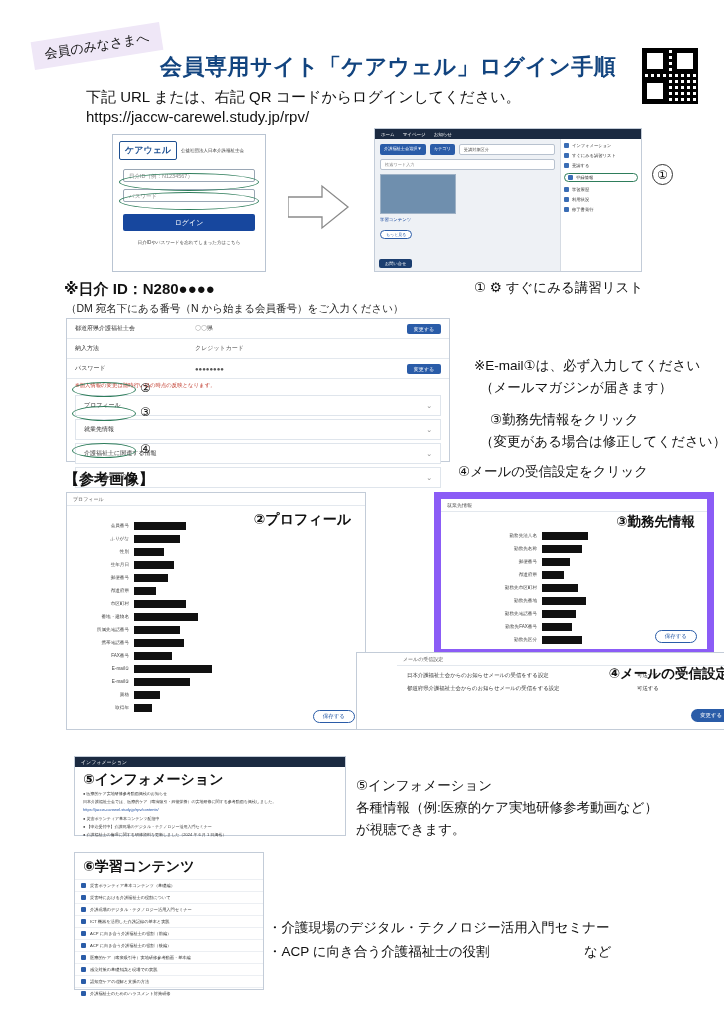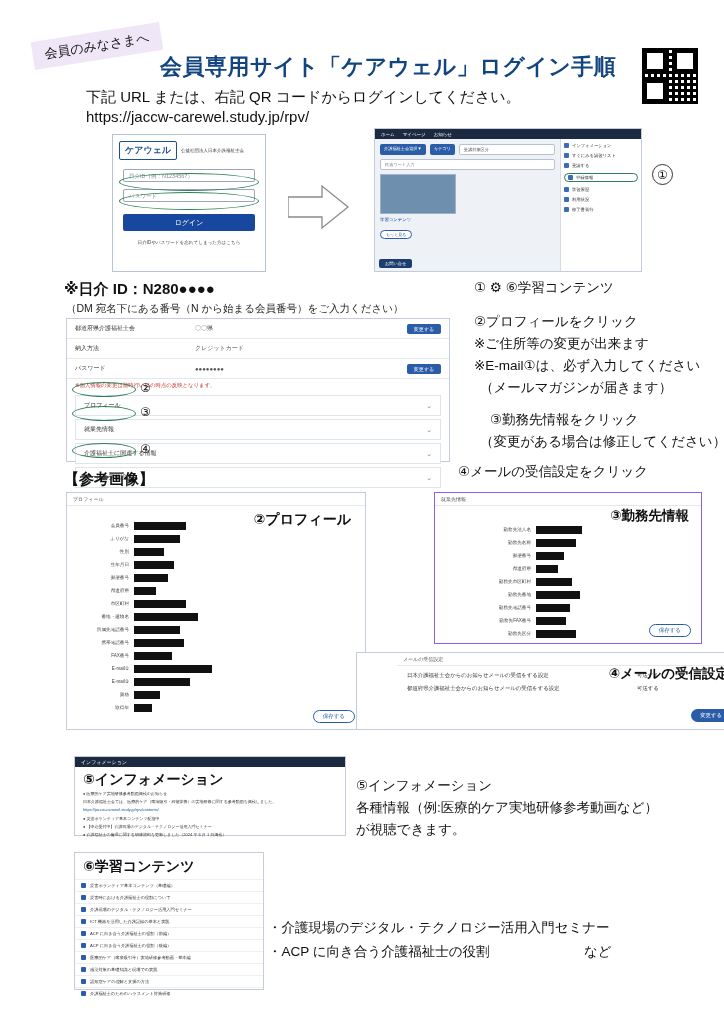--- a/index.html
+++ b/index.html
@@ -123,21 +123,21 @@
 
   .profShot{position:absolute;left:66px;top:492px;width:298px;height:236px;background:#fff;border:1px solid #c3ccd8;}
   .psHead{font-size:5px;color:#555;padding:3px 6px;border-bottom:1px solid #e3e8ee;}
   .psTitle{position:absolute;right:14px;top:18px;font-size:14px;font-weight:bold;margin-left:25px;}
   .bars{position:absolute;left:10px;top:26px;right:10px;bottom:26px;}
   .barRow{display:flex;align-items:center;height:13px;}
   .barLbl{width:52px;text-align:right;font-size:4.6px;color:#444;padding-right:5px;}
   .bar{height:8px;background:#111;}
   .psBtn{position:absolute;right:10px;bottom:6px;border:1.2px solid #2a5ca8;color:#2a5ca8;border-radius:8px;font-size:5.5px;padding:2px 9px;}
 
-  .workShot{position:absolute;left:434px;top:492px;width:266px;height:150px;background:#fff;border:1px solid #8b5cf6;}
+  .workShot{position:absolute;left:434px;top:492px;width:266px;height:150px;background:#fff;border:7px solid #8b5cf6;}
   .wsTitle{position:absolute;right:12px;top:14px;font-size:13.5px;font-weight:bold;}
 
   .mailShot{position:absolute;left:356px;top:652px;width:344px;height:76px;background:#fff;border:1px solid #c3ccd8;padding-left:40px;}
   .msTitle{position:absolute;right:12px;top:12px;font-size:13.5px;font-weight:bold;}
   .msRow{display:flex;align-items:center;font-size:5.4px;color:#333;padding:6px 10px 0 10px;gap:10px;}
   .msRow .lbl{flex:1;}
   .msBtn{position:absolute;right:10px;bottom:7px;background:#2a5ca8;color:#fff;border-radius:8px;font-size:5.4px;padding:3px 9px;}
 
   
   .infoShot{position:absolute;left:74px;top:756px;width:270px;height:78px;background:#fff;border:1px solid #c3ccd8;}
@@ -274,23 +274,21 @@
       <span class="chev">⌄</span>
     </div>
   </div>
   <div class="ovalTag" style="left:72px;top:382px;"></div>
   <div class="ovalTag" style="left:72px;top:406px;"></div>
   <div class="ovalTag" style="left:72px;top:443px;"></div>
   <div class="numTag" style="left:140px;top:381px;">②</div>
   <div class="numTag" style="left:140px;top:405px;">③</div>
   <div class="numTag" style="left:140px;top:442px;">④</div>
 
-  <div class="instr" style="left:474px;top:278px;">① ⚙ ⑥学習コンテンツ</div>
-  <div class="instr" style="left:474px;top:312px;">②プロフィールをクリック</div>
-  <div class="instr" style="left:474px;top:334px;">※ご住所等の変更が出来ます</div>
+  <div class="instr" style="left:474px;top:278px;">① ⚙ すぐにみる講習リスト</div>
   <div class="instr" style="left:480px;top:378px;">（メールマガジンが届きます）</div>
   <div class="instr u" style="left:474px;top:356px;">※E-mail①は、必ず入力してください</div>
   <div class="instr" style="left:490px;top:410px;">③勤務先情報をクリック</div>
   <div class="instr" style="left:480px;top:432px;">（変更がある場合は修正してください）</div>
   <div class="instr" style="left:458px;top:462px;">④メールの受信設定をクリック</div>
 
   <div class="refLabel">【参考画像】</div>
 
   <div class="profShot">
     <div class="psHead">プロフィール</div>

